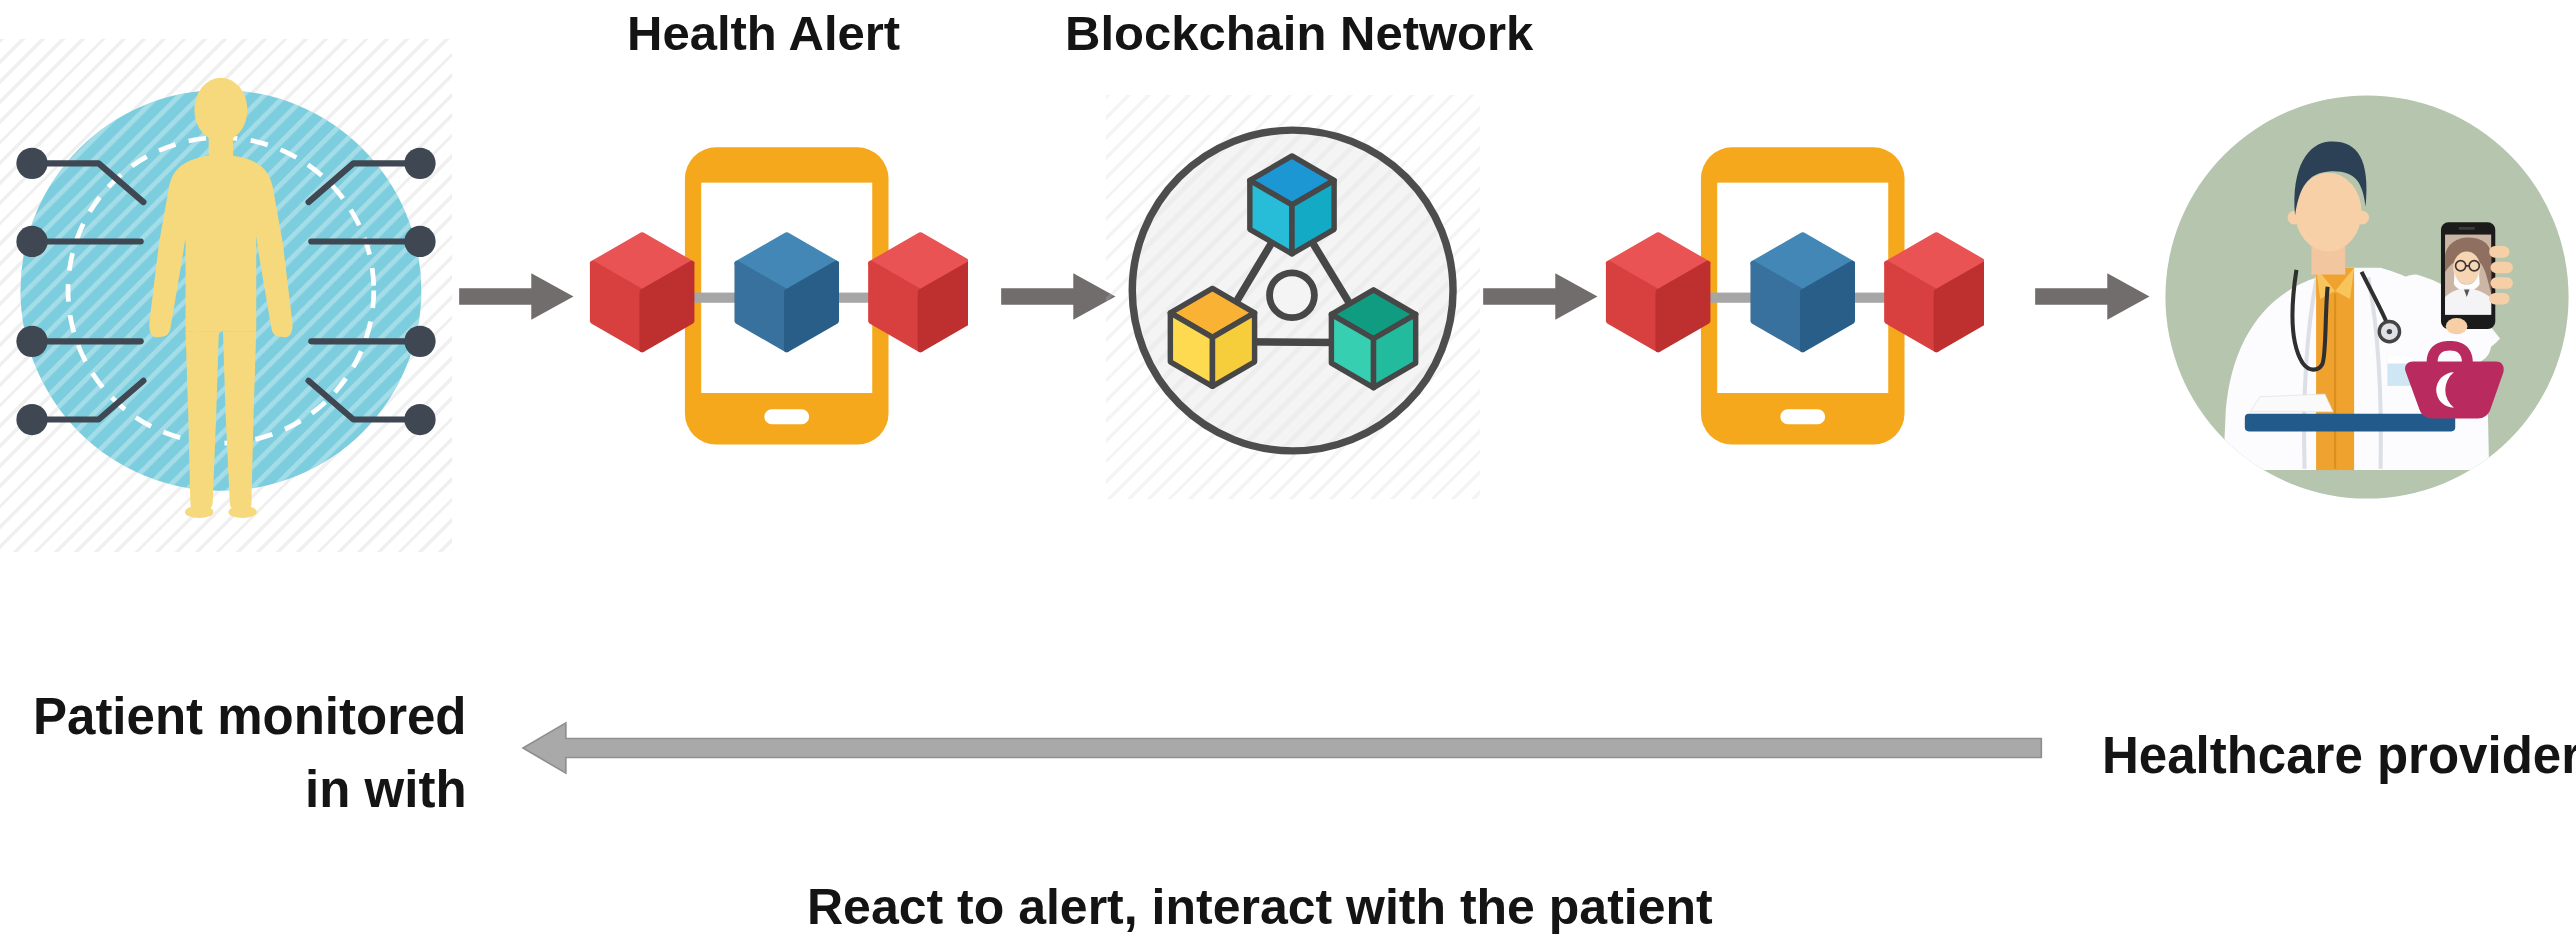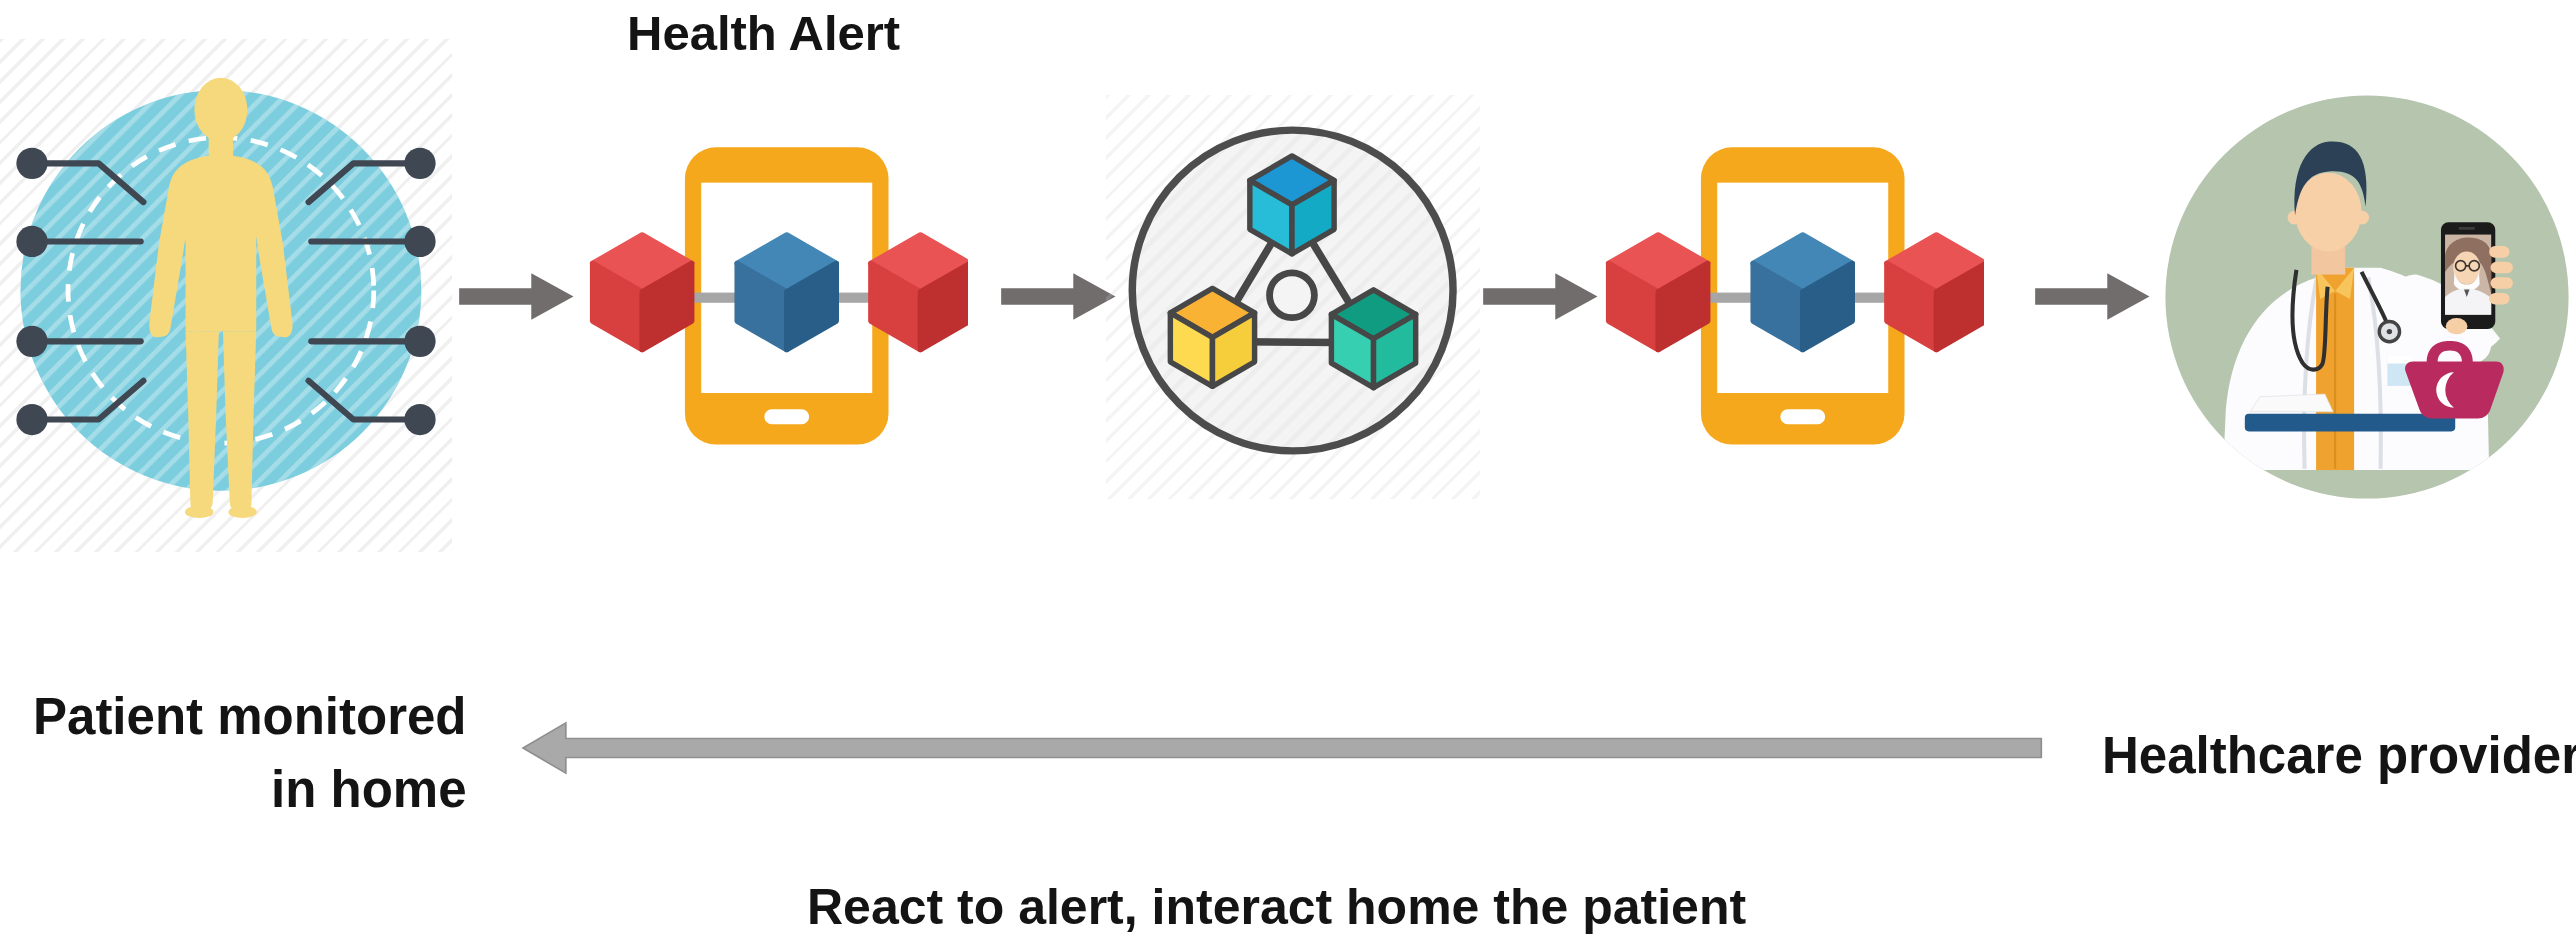--- a/index.html
+++ b/index.html
@@ -54,20 +54,21 @@
         <path d="M307,172 L343,172 C385,178 398,196 402,222 L416,300 L430,415 C432,432 426,440 418,439 L410,438 C403,437 400,431 399,424 L381,318 L377,290 L377,430 L273,430 L273,290 L269,318 L251,424 C250,431 247,437 240,438 L232,439 C224,440 218,432 220,415 L234,300 L248,222 C252,196 265,178 307,172 Z"></path>
         <path d="M273,430 L322,430 L318,555 L313,680 C313,690 308,694 300,694 L290,694 C283,694 280,690 280,682 L277,555 Z"></path>
         <path d="M328,430 L377,430 L373,555 L370,682 C370,690 367,694 360,694 L350,694 C342,694 338,690 338,680 L332,555 Z"></path>
         <ellipse cx="293" cy="696" rx="21" ry="9"></ellipse>
         <ellipse cx="357" cy="696" rx="21" ry="9"></ellipse>
       </g>
     </svg>
   </div>
 
   <div class="abs title" style="left:627px;top:5.4px;">Health Alert</div>
+  <div class="abs title" style="left:1065px;top:5.4px;">Blockchain Network</div>
 
   <div class="abs" style="left:459px;top:272px;">
     <svg width="116" height="49" viewBox="0 0 170 72">
       <polygon points="0,24 106,24 106,2 168,36 106,70 106,48 0,48" fill="#716d6d"></polygon>
     </svg>
   </div>
 
   <div class="abs" style="left:581px;top:146px;">
     <svg width="387" height="302" viewBox="0 0 570 445">
       <rect x="153" y="2" width="300" height="438" rx="46" fill="#f5a81c"></rect>
@@ -225,27 +226,27 @@
           <path d="M388,402 C388,378 404,370 422,370 C440,370 456,378 456,402 L440,402 C440,388 432,384 422,384 C412,384 404,388 404,402 Z" fill="#b92a5e"></path>
           <path d="M368,400 L490,400 C499,400 503,407 501,416 L482,470 C479,479 472,484 463,484 L396,484 C387,484 380,479 377,470 L357,415 C354,407 359,400 368,400 Z" fill="#b92a5e"></path>
           <path d="M428,416 A26,26 0 1 0 428,468 A33,33 0 0 1 428,416 Z" fill="#ffffff"></path>
         </g>
       </g>
     </svg>
   </div>
 
   <div class="abs biglabel" style="left:33px;top:680px;text-align:right;">
     <div>Patient monitored</div>
-    <div>in home</div>
+    <div>in with</div>
   </div>
 
   <div class="abs" style="left:521px;top:718px;">
     <svg width="1523" height="60" viewBox="0 0 2242 88">
       <polygon points="3,44 66,7 66,30 2238,30 2238,58 66,58 66,81" stroke="#8f8f8f" stroke-width="2.5" fill="#a9a9a9"></polygon>
     </svg>
   </div>
 
   <div class="abs biglabel" style="left:2102px;top:719px;">Healthcare provider</div>
 
-  <div class="abs caption" style="left:807px;top:878px;">React to alert, interact home the patient</div>
+  <div class="abs caption" style="left:807px;top:878px;">React to alert, interact with the patient</div>
 
 </div>
 
 
 </body></html>

